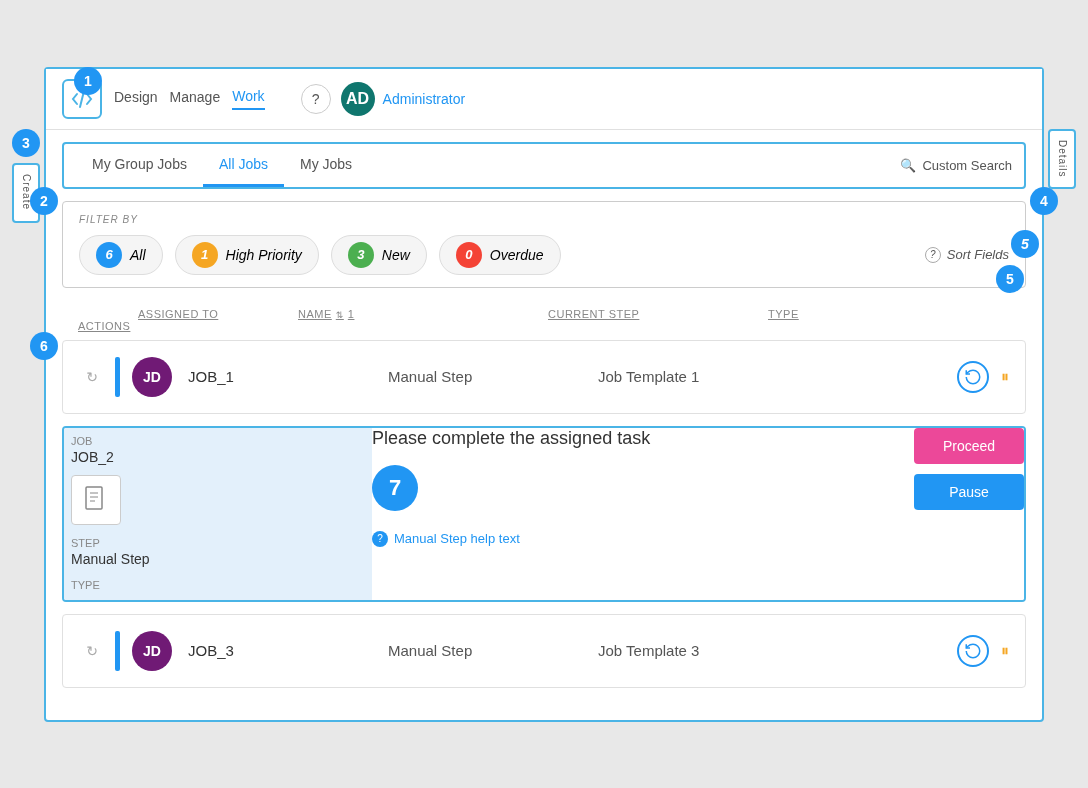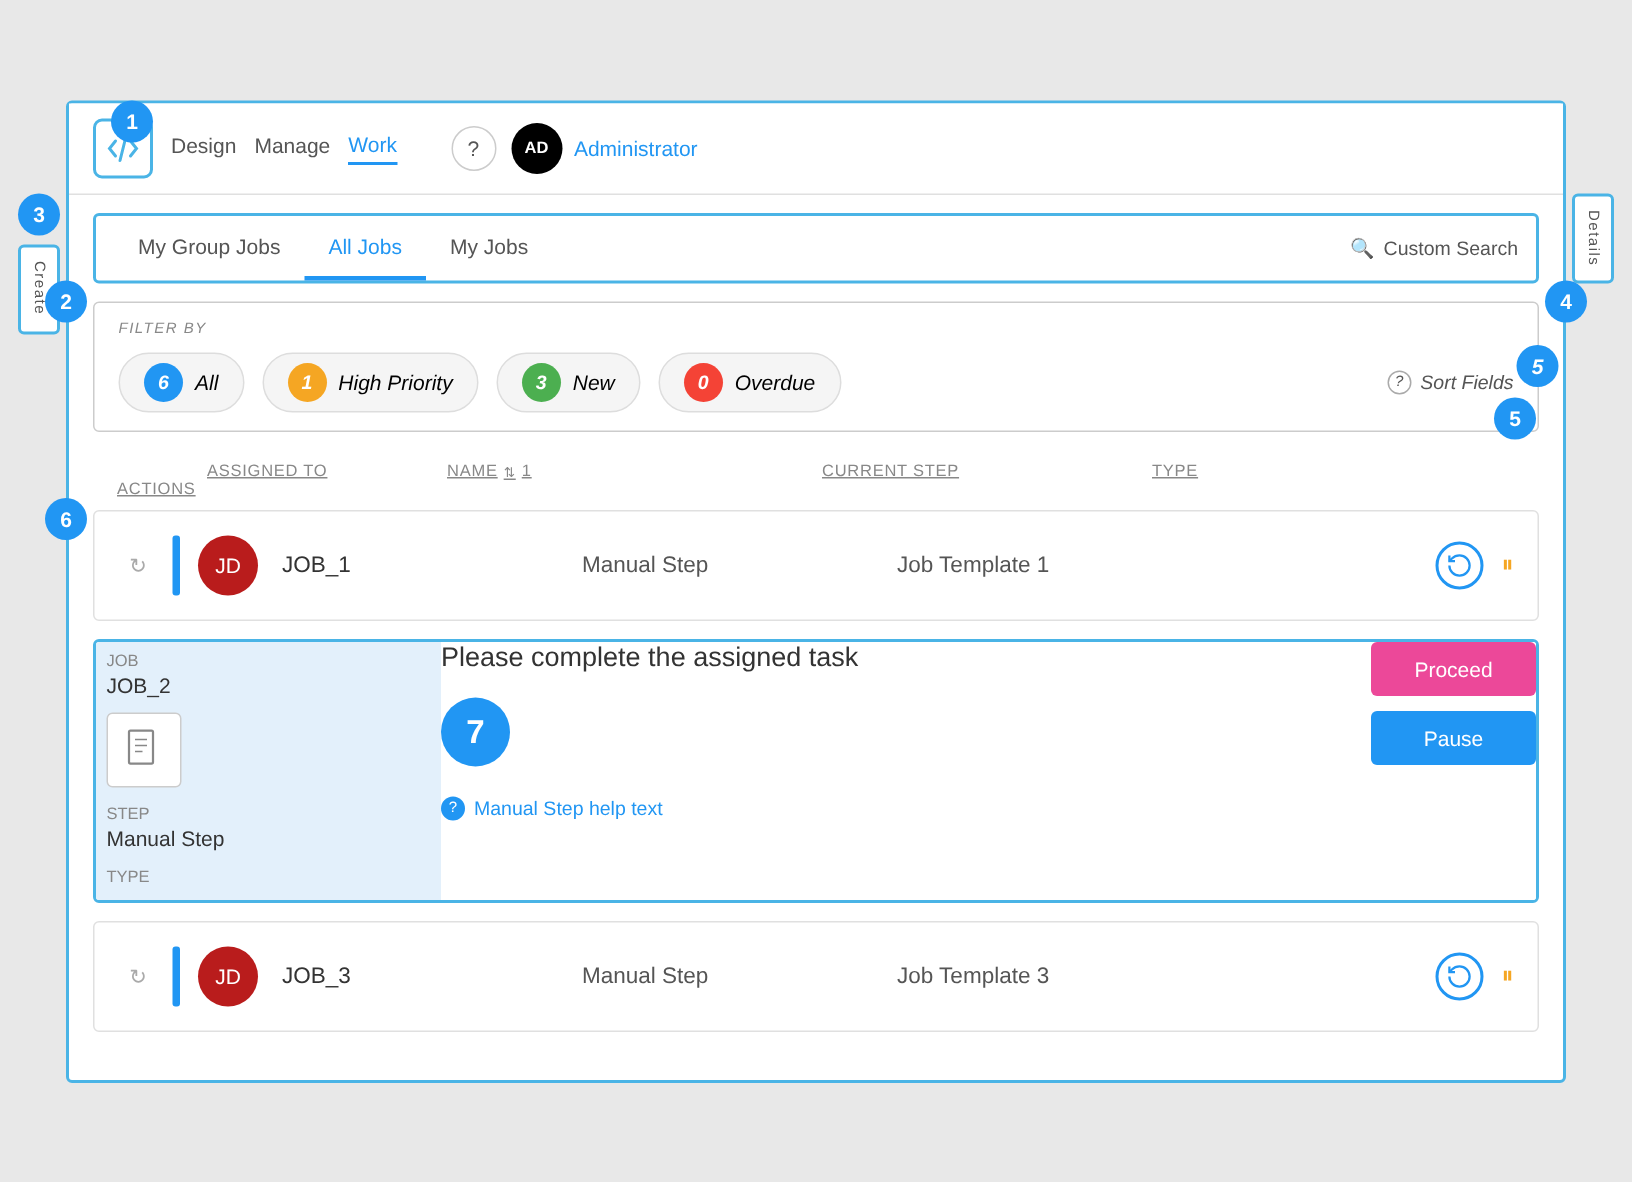--- a/index.html
+++ b/index.html
@@ -89,23 +89,23 @@
       justify-content: center;
       font-size: 14px;
       color: #555;
       cursor: pointer;
       margin-right: 10px;
     }
     .header-avatar {
       width: 34px;
       height: 34px;
       border-radius: 50%;
-      background: #000000;
-      color: #fff;
-      font-size: 11px;
+      background: #0f766e;
+      color: #fff;
+      font-size: 16px;
       font-weight: bold;
       display: flex;
       align-items: center;
       justify-content: center;
       margin-right: 8px;
     }
     .header-username {
       font-size: 14px;
       color: #2196F3;
       cursor: pointer;
@@ -301,24 +301,24 @@
       justify-content: center;
       color: #aaa;
       font-size: 14px;
       cursor: pointer;
       margin-right: 10px;
     }
     .job-avatar {
       width: 40px;
       height: 40px;
       border-radius: 50%;
-      background: #b91c1c;
-      color: #fff;
-      font-size: 14px;
-      font-weight: normal;
+      background: #701a75;
+      color: #fff;
+      font-size: 14px;
+      font-weight: bold;
       display: flex;
       align-items: center;
       justify-content: center;
       margin-right: 16px;
       flex-shrink: 0;
     }
     .job-name {
       width: 200px;
       font-size: 15px;
       color: #333;
@@ -362,21 +362,21 @@
     .job-expanded {
       border: 2px solid #4ab4e6;
       border-radius: 4px;
       margin-bottom: 12px;
       display: flex;
       overflow: hidden;
       position: relative;
     }
     .job-expanded-left {
       background: #e3f0fb;
-      width: 230px;
+      width: 308px;
       padding: 7px;
       flex-shrink: 0;
     }
     .job-expanded-left .field-label {
       font-size: 11px;
       color: #888;
       text-transform: uppercase;
       margin-bottom: 2px;
       margin-top: 12px;
     }

